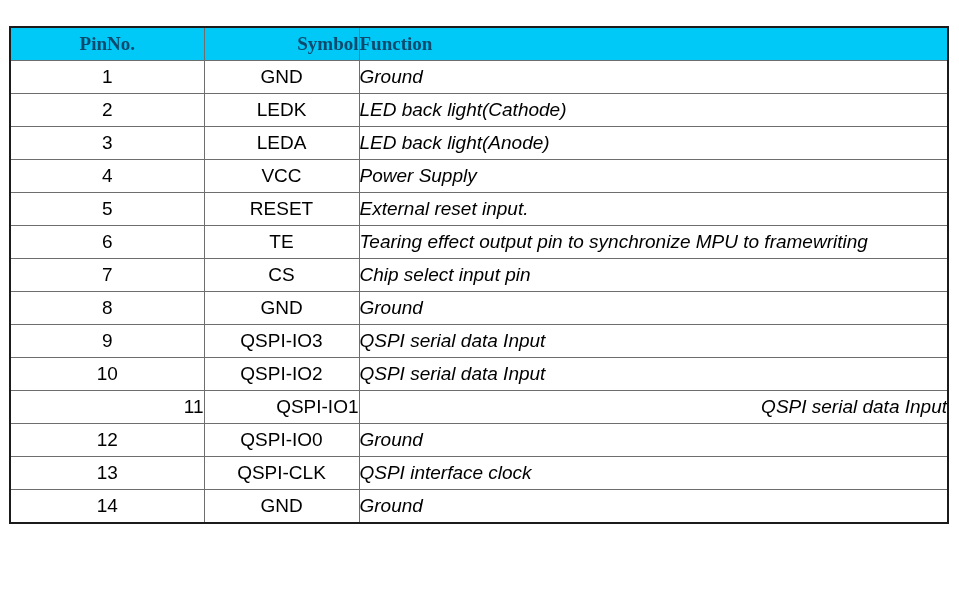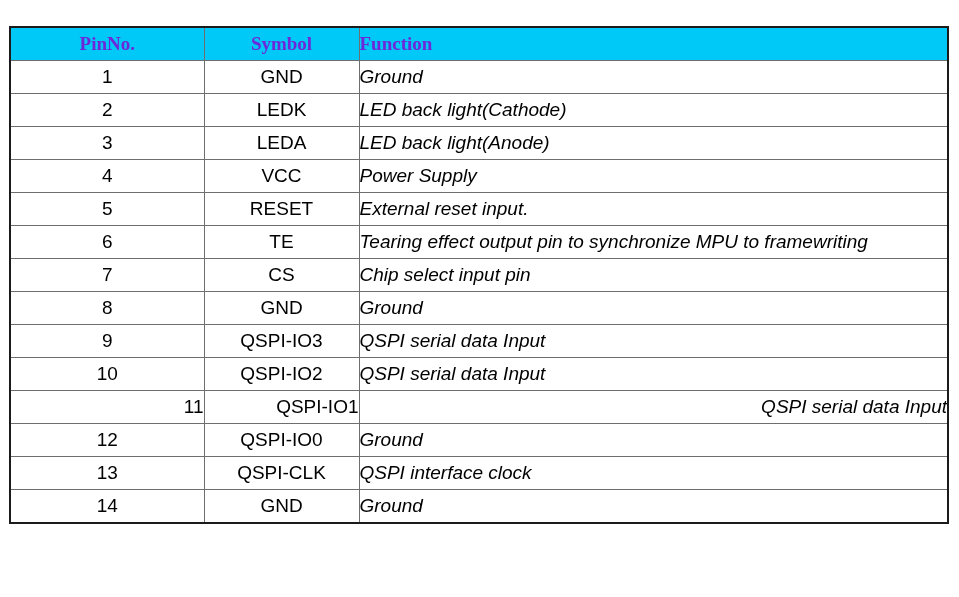--- a/index.html
+++ b/index.html
@@ -46,26 +46,26 @@
   }
   
   #pin-table {
     border: 2px solid #1b1b1b;
   }
   thead th {
     background: #00c9f7;
     font-family: "Liberation Serif", serif;
     font-weight: bold;
     font-size: 20px;
-    color: #6d28d9;
+    color: #0c4a6e;
     border-bottom: 2px solid #1b1b1b;
     border-top: 2px solid #1b1b1b;
   }
   th.th-pin    { text-align: center; padding-right: 44px; }
-  th.th-symbol { text-align: center; }
+  th.th-symbol { text-align: right; }
   th.th-func   { text-align: left; }
 
   td.cell-pin    { text-align: center; padding-right: 40px; font-size: 19px; }
   td.cell-symbol { text-align: center; font-size: 19px; }
   td.cell-func   { text-align: left; padding-left: 9px; font-size: 19px; }
 
   
   tbody tr td:first-child { border-left: 2px solid #1b1b1b; }
   tbody tr td:last-child  { border-right: 2px solid #1b1b1b; font-style: italic; }
   tbody tr:last-child td  { border-bottom: 2px solid #1b1b1b; }

